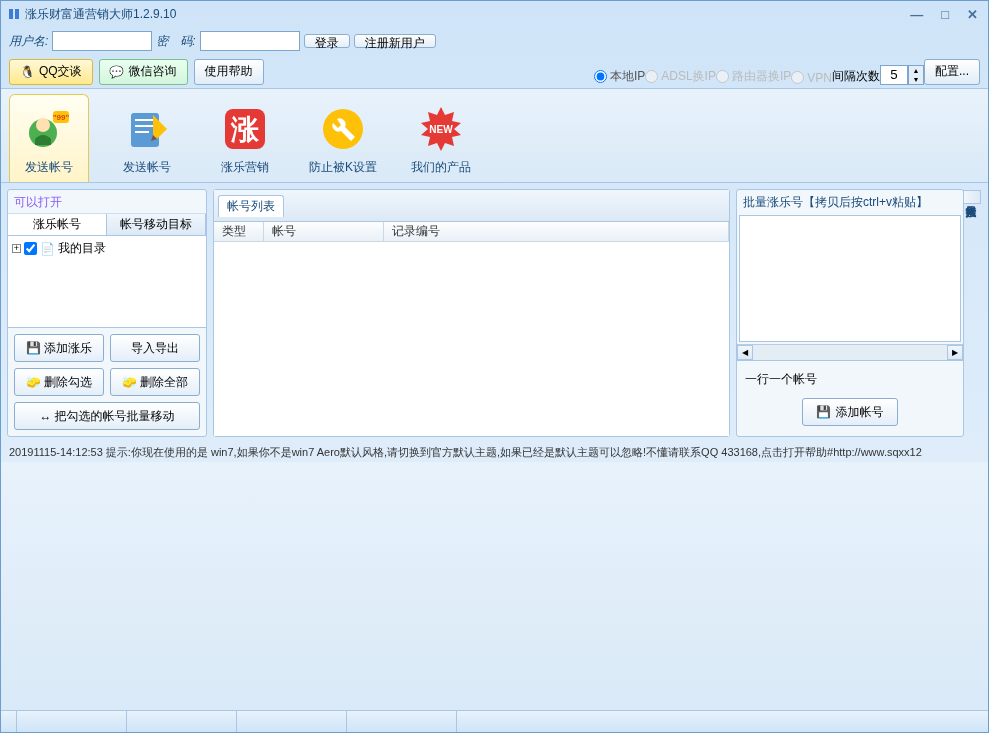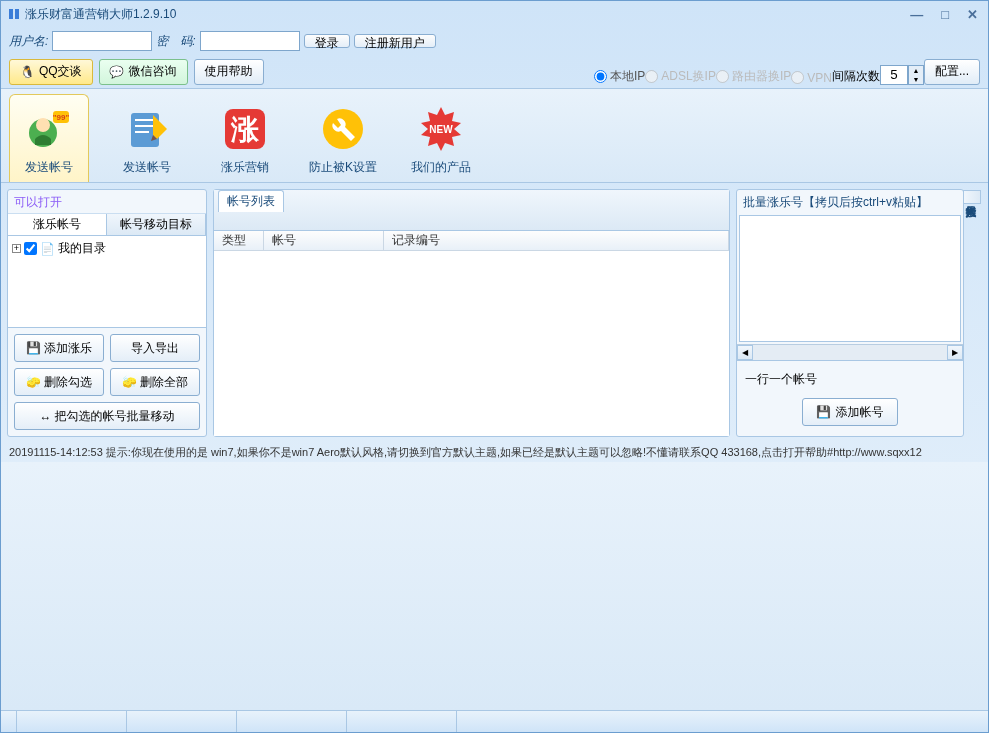--- a/index.html
+++ b/index.html
@@ -25,21 +25,21 @@
 .spin { display: flex; flex-direction: column; border: 1px solid #7ea6cc; height: 20px; }
 .spin button { width: 14px; height: 9px; font-size: 7px; line-height: 7px; border: none; background: #e4eef8; cursor: pointer; padding: 0; }
 .bigtabs { height: 94px; display: flex; align-items: flex-end; padding: 4px 8px 0 8px; gap: 18px; border-bottom: 1px solid #a9c7e4; background: linear-gradient(#e8f2fb,#d9e9f7); }
 .bigtab { width: 80px; height: 88px; display: flex; flex-direction: column; align-items: center; justify-content: flex-end; gap: 4px; padding-bottom: 6px; cursor: pointer; border-top-left-radius: 6px; border-top-right-radius: 6px; }
 .bigtab.active { background: linear-gradient(#fffef2,#fff4c8); border: 1px solid #e3c95b; border-bottom: none; }
 .bigtab .lbl { color: #1a4b7a; }
 .iconbox { width: 52px; height: 52px; display: flex; align-items: center; justify-content: center; }
 .main { flex: 1; display: flex; padding: 6px; gap: 6px; overflow: hidden; }
 .panel { background: #f2f7fc; border: 1px solid #a9c7e4; border-radius: 3px; display: flex; flex-direction: column; }
 .leftpanel { width: 200px; }
-.smalltabbar { height: 41px; background: linear-gradient(#f0f6fc,#dce9f5); border-bottom: 1px solid #a9c7e4; padding-left: 4px; display: flex; align-items: flex-start; }
+.smalltabbar { height: 32px; background: linear-gradient(#f0f6fc,#dce9f5); border-bottom: 1px solid #a9c7e4; padding-left: 4px; display: flex; align-items: center; }
 .smalltab { height: 22px; padding: 0 8px; background: #fdfdfd; border: 1px solid #a9c7e4; border-bottom: none; border-top-left-radius: 3px; border-top-right-radius: 3px; font-size: 12px; display: flex; align-items: center; color: #1a4b7a; }
 .smalltab.active { background: #fff; }
 .lefttop { height: 24px; padding: 4px 6px; color: #8b5cf6; border-bottom: 1px solid #cadef1; }
 .lefttabs { height: 22px; display: flex; border-bottom: 1px solid #a9c7e4; text-align: right; }
 .lefttabs .ltab { flex: 1; display: flex; align-items: center; justify-content: center; font-size: 12px; background: linear-gradient(#f0f6fc,#dce9f5); border-right: 1px solid #a9c7e4; cursor: pointer; }
 .lefttabs .ltab.active { background: #fff; }
 .tree { flex: 1; background: #fff; margin: 0; padding: 4px; overflow: auto; }
 .treerow { display: flex; align-items: center; gap: 3px; }
 .leftbtns { padding: 6px; display: flex; flex-wrap: wrap; gap: 6px; border-top: 1px solid #a9c7e4; }
 .leftbtns .btn2 { flex: 1 1 calc(50% - 3px); height: 28px; background: linear-gradient(#ffffff,#e4eef8); border: 1px solid #8aaed1; border-radius: 3px; font-size: 12px; display: flex; align-items: center; justify-content: center; gap: 3px; cursor: pointer; }

